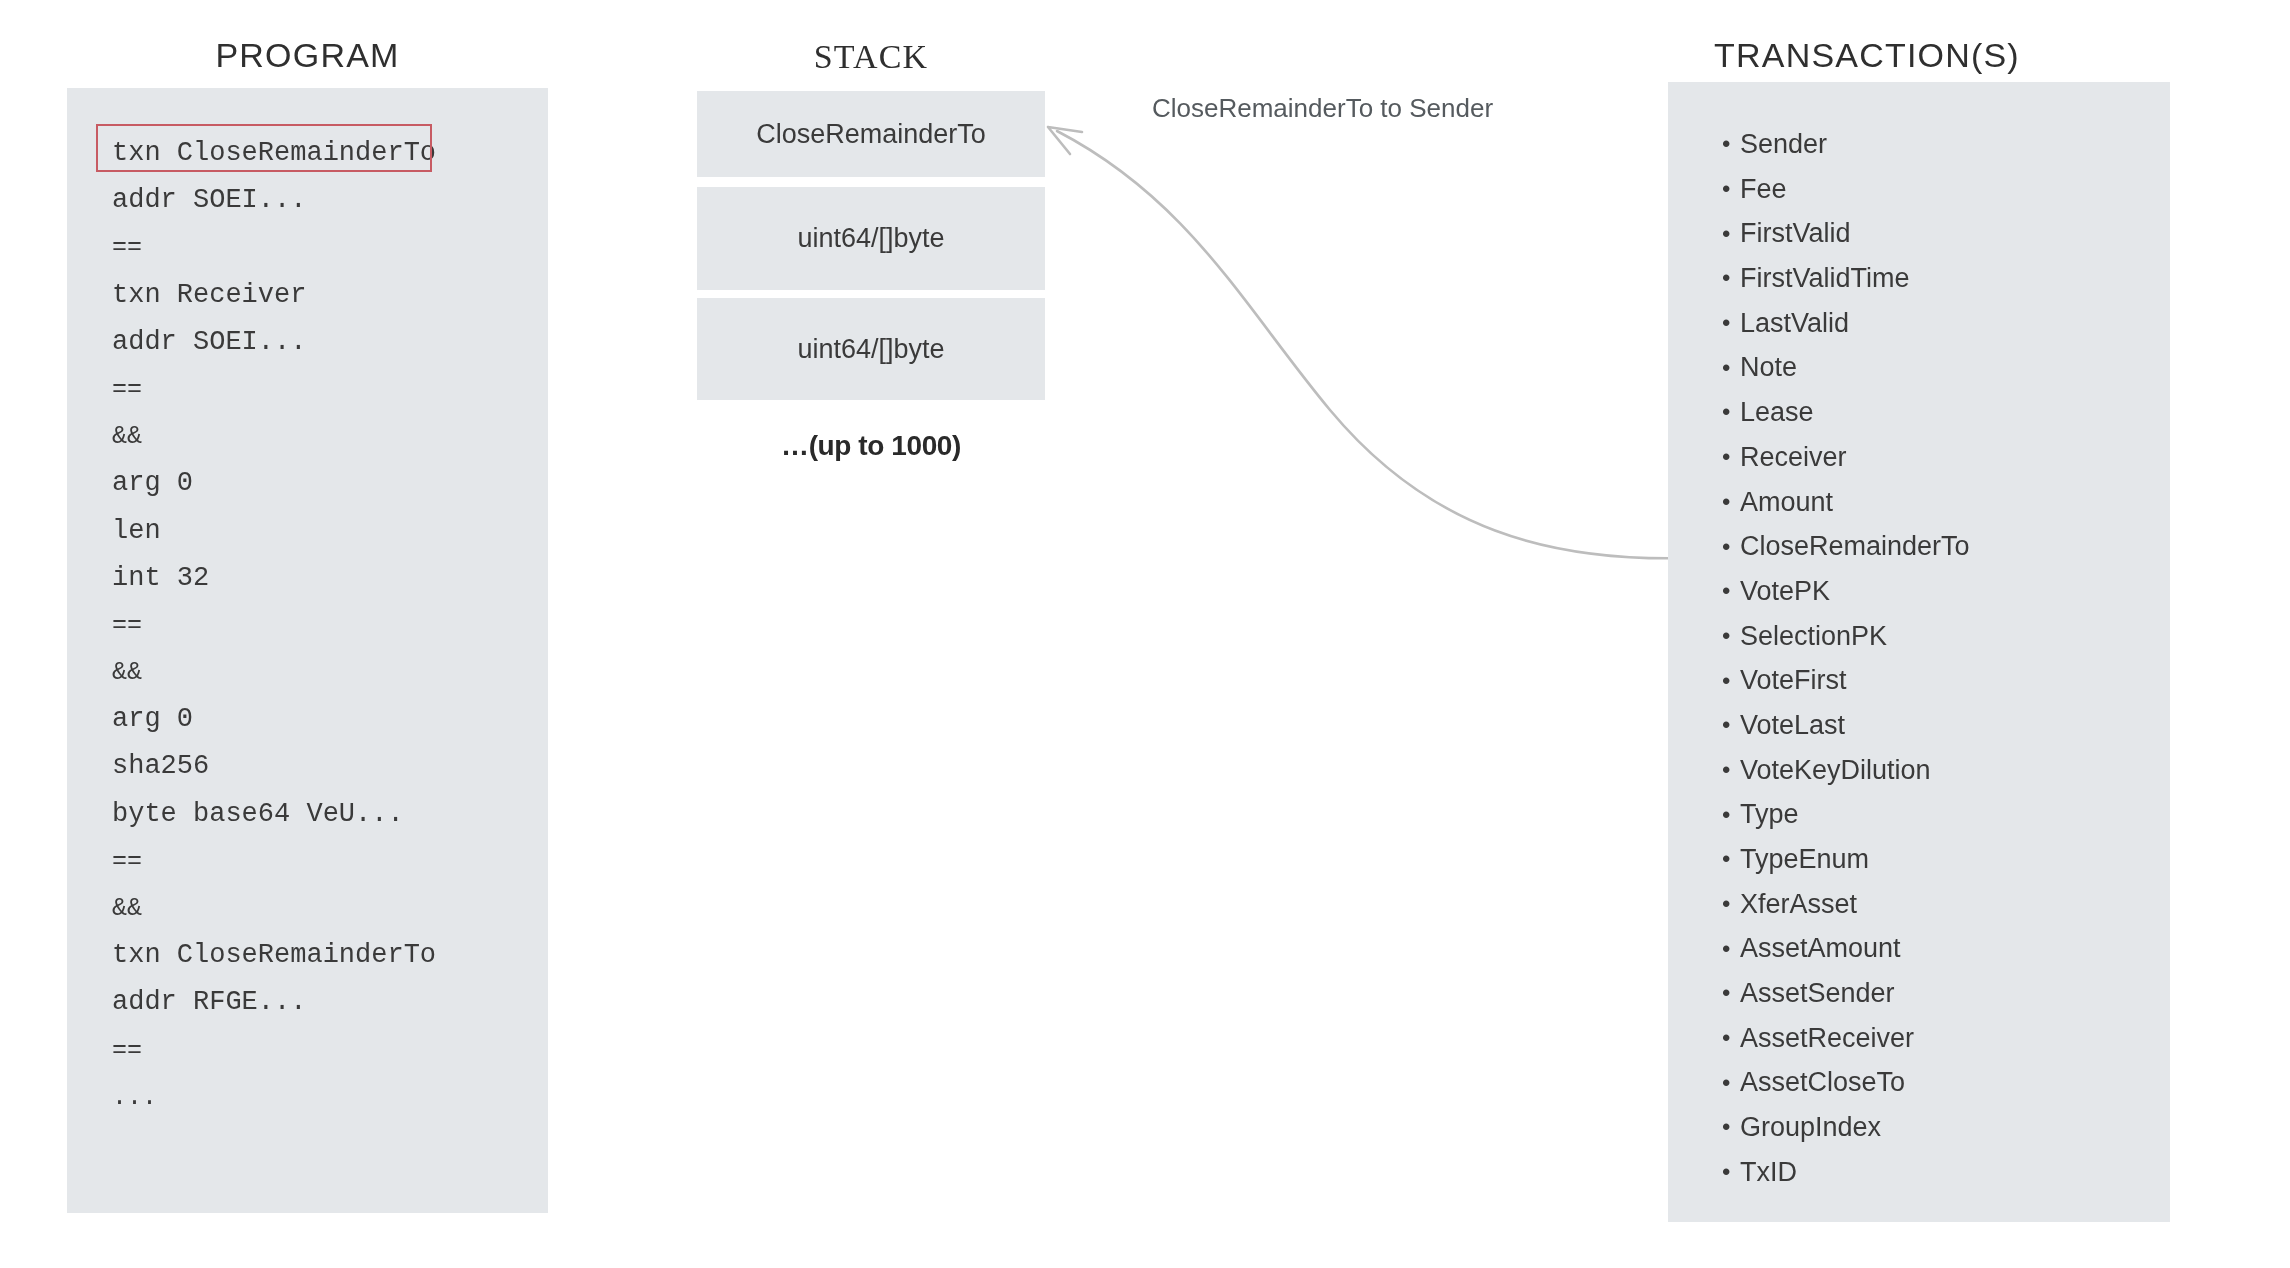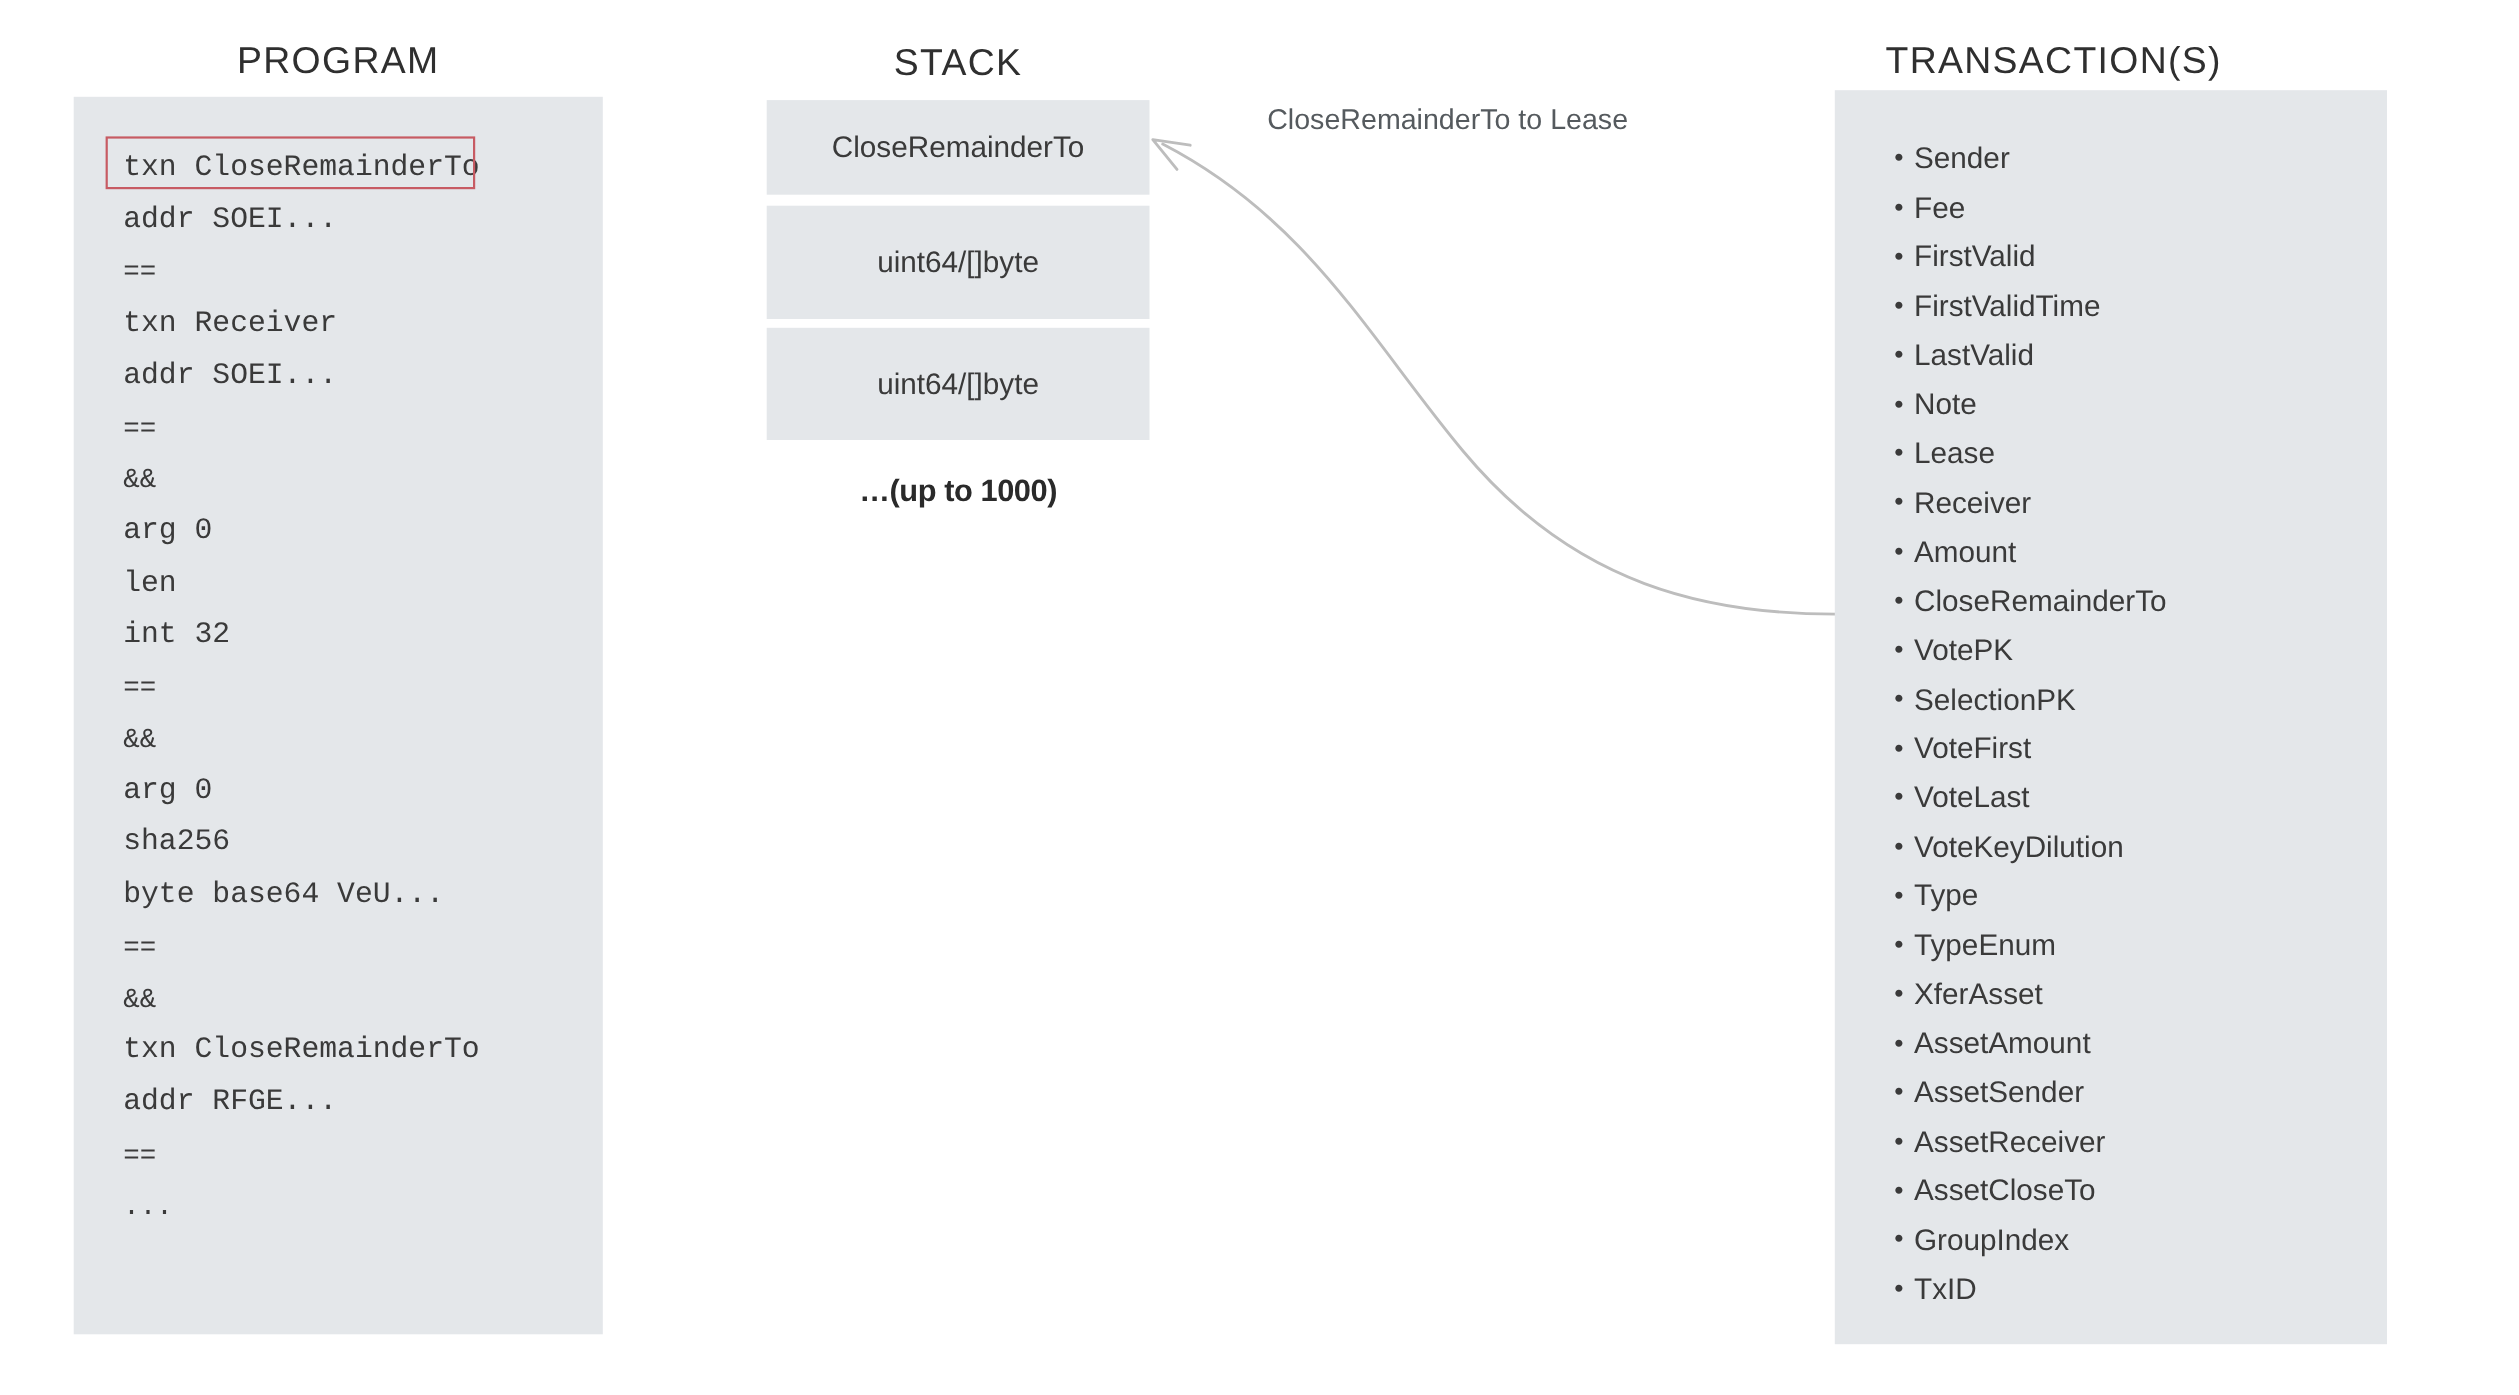--- a/index.html
+++ b/index.html
@@ -20,21 +20,21 @@
   .col-header {
     position: absolute;
     font-size: 34px;
     letter-spacing: 1.2px;
     color: #2f2f2f;
     font-weight: 400;
     white-space: nowrap;
     text-align: center;
   }
   #program-header { left: 67px;  width: 481px; top: 36px; }
-  #stack-header   { left: 697px; width: 348px; top: 38px; }
+  #stack-header   { left: 697px; width: 348px; top: 38px; font-family: Liberation Serif, serif; }
   #txn-header     { left: 1616px; width: 502px; top: 36px; }
 
   
   .panel {
     position: absolute;
     background: #e4e7ea;
   }
 
   
   #program-panel {
@@ -198,21 +198,21 @@
 <div class="stack-box" id="stack-box-1">
   <span class="stack-label">uint64/[]byte</span>
 </div>
 <div class="stack-box" id="stack-box-2">
   <span class="stack-label">uint64/[]byte</span>
 </div>
 
 <div id="stack-more">…(up to 1000)</div>
 
 <div id="push-annotation">
-  <div>CloseRemainderTo to Lease</div>
+  <div>CloseRemainderTo to Sender</div>
 </div>
 
 <svg id="arrow-svg" viewBox="0 0 700 470" xmlns="http://www.w3.org/2000/svg">
   <path d="M 660 448 C 520 452, 400 420, 300 300 C 215 198, 160 90, 27 21" fill="none" stroke="#bdbdbd" stroke-width="2.6" stroke-linecap="round"></path>
   <path d="M 18 17 L 52 22 M 18 17 L 40 44" fill="none" stroke="#bdbdbd" stroke-width="2.6" stroke-linecap="round" stroke-linejoin="round"></path>
 </svg>
 
 <div class="col-header" id="txn-header">TRANSACTION(S)</div>
 
 <div class="panel" id="txn-panel"></div>

